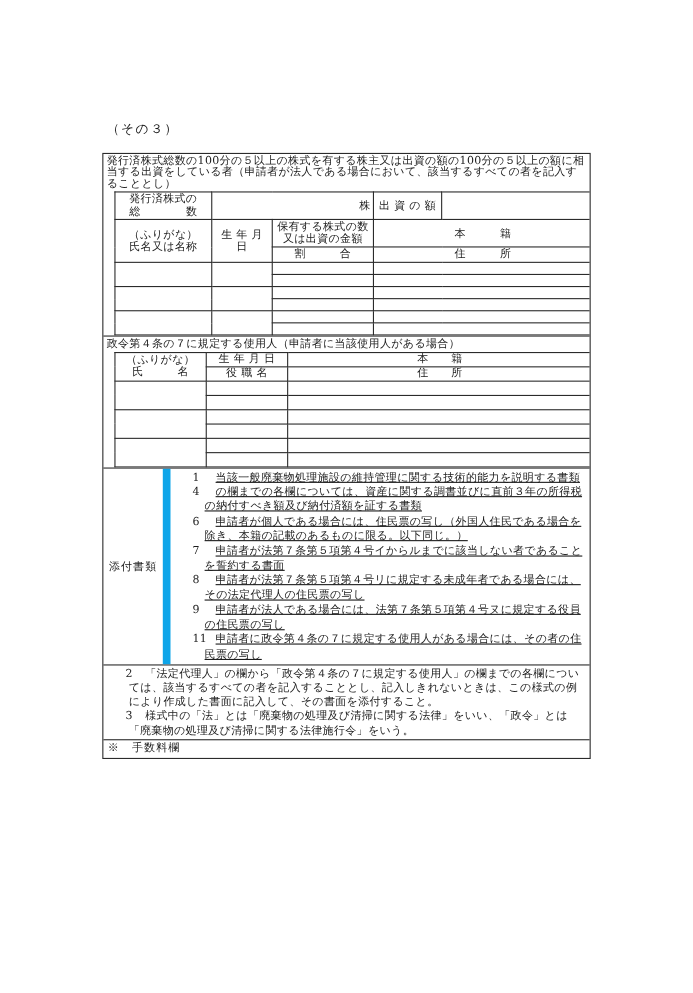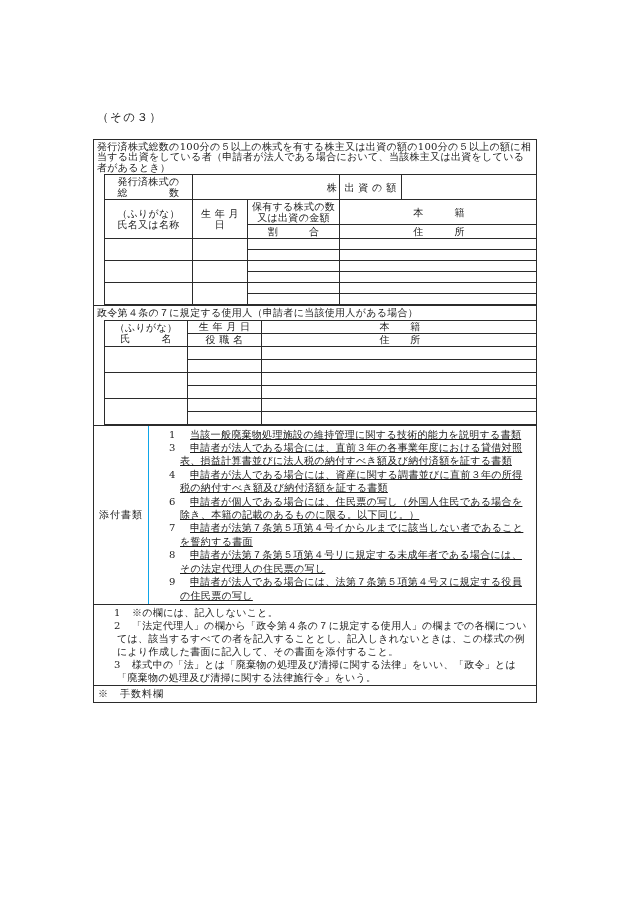--- a/index.html
+++ b/index.html
@@ -47,21 +47,21 @@
   .h24 td { height:24px; }
   .h13 td { height:13px; }
   .h12 td { height:12px; }
   .sub1 td { height:10px; }
   .sub2 td { height:12px; }
 
   
   .attach-wrap { display:flex; align-items:stretch; }
   .attach-label {
     width:54px; flex:none;
-    border-right:1px solid #0ea5e9;
+    border-right:7px solid #0ea5e9;
     display:flex; align-items:center; justify-content:center;
     font-size:10px; letter-spacing:1px;
   }
   .attach-body { flex:1; padding:2px 4px 2px 10px;text-decoration:underline; }
   .att-item {
     line-height:13.4px;
     padding-left:21px; text-indent:-11px;
   }
   .att-num { display:inline-block; min-width:21px; text-indent:0; }
 
@@ -77,21 +77,21 @@
 </head>
 <body>
 
 <div class="page">
 
   <div class="page-label">（その３）</div>
 
   <div class="form">
 
     <div class="section">
-      <div class="sec-heading">発行済株式総数の100分の５以上の株式を有する株主又は出資の額の100分の５以上の額に相当する出資をしている者（申請者が法人である場合において、当該株主又は出資をしている者があるとき）</div>
+      <div class="sec-heading">発行済株式総数の100分の５以上の株式を有する株主又は出資の額の100分の５以上の額に相当する出資をしている者（申請者が法人である場合において、該当するすべての者を記入することとし）</div>
 
       <table class="inner">
         <colgroup>
           <col style="width:88px">
             <col style="width:55px">
             <col style="width:92px">
             <col style="width:62px">
             <col style="width:137px">
         </colgroup>
 
@@ -209,31 +209,30 @@
               <td></td>
             </tr>
       </tbody>
         </table>
     </div>
 
     <div class="section attach-wrap">
       <div class="attach-label">添付書類</div>
       <div class="attach-body">
         <div class="att-item"><span class="att-num">1</span><span>当該一般廃棄物処理施設の維持管理に関する技術的能力を説明する書類</span></div>
-        <div class="att-item"><span class="att-num">3</span><span>申請者が法人である場合には、直前３年の各事業年度における貸借対照表、損益計算書並びに法人税の納付すべき額及び納付済額を証する書類</span></div>
-        <div class="att-item"><span class="att-num">4</span><span>申請者が法人である場合には、資産に関する調書並びに直前３年の所得税の納付すべき額及び納付済額を証する書類</span></div>
+        <div class="att-item"><span class="att-num">4</span><span>の欄までの各欄については、資産に関する調書並びに直前３年の所得税の納付すべき額及び納付済額を証する書類</span></div>
         <div class="att-item"><span class="att-num">6</span><span>申請者が個人である場合には、住民票の写し（外国人住民である場合を除き、本籍の記載のあるものに限る。以下同じ。）</span></div>
         <div class="att-item"><span class="att-num">7</span><span>申請者が法第７条第５項第４号イからルまでに該当しない者であることを誓約する書面</span></div>
         <div class="att-item"><span class="att-num">8</span><span>申請者が法第７条第５項第４号リに規定する未成年者である場合には、その法定代理人の住民票の写し</span></div>
         <div class="att-item"><span class="att-num">9</span><span>申請者が法人である場合には、法第７条第５項第４号ヌに規定する役員の住民票の写し</span></div>
+        <div class="att-item"><span class="att-num">11</span><span>申請者に政令第４条の７に規定する使用人がある場合には、その者の住民票の写し</span></div>
       </div>
     </div>
 
     <div class="section remarks">
-      <div class="remark-item"><span class="remark-num">1</span><span>※の欄には、記入しないこと。</span></div>
       <div class="remark-item"><span class="remark-num">2</span><span>「法定代理人」の欄から「政令第４条の７に規定する使用人」の欄までの各欄については、該当するすべての者を記入することとし、記入しきれないときは、この様式の例により作成した書面に記入して、その書面を添付すること。</span></div>
       <div class="remark-item"><span class="remark-num">3</span><span>様式中の「法」とは「廃棄物の処理及び清掃に関する法律」をいい、「政令」とは「廃棄物の処理及び清掃に関する法律施行令」をいう。</span></div>
     </div>
 
     <div class="section fee-row">
       <span>※　手数料欄</span>
     </div>
 
   </div>
 </div>

